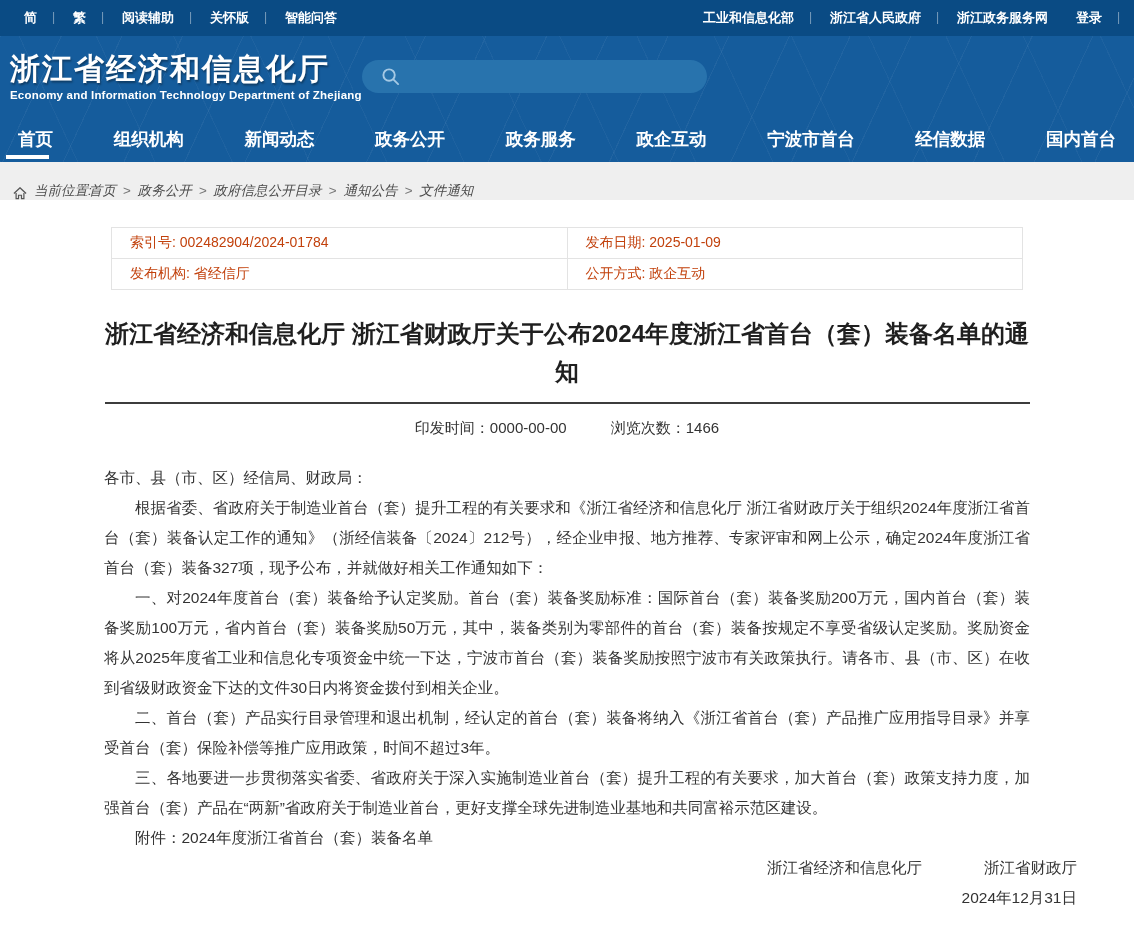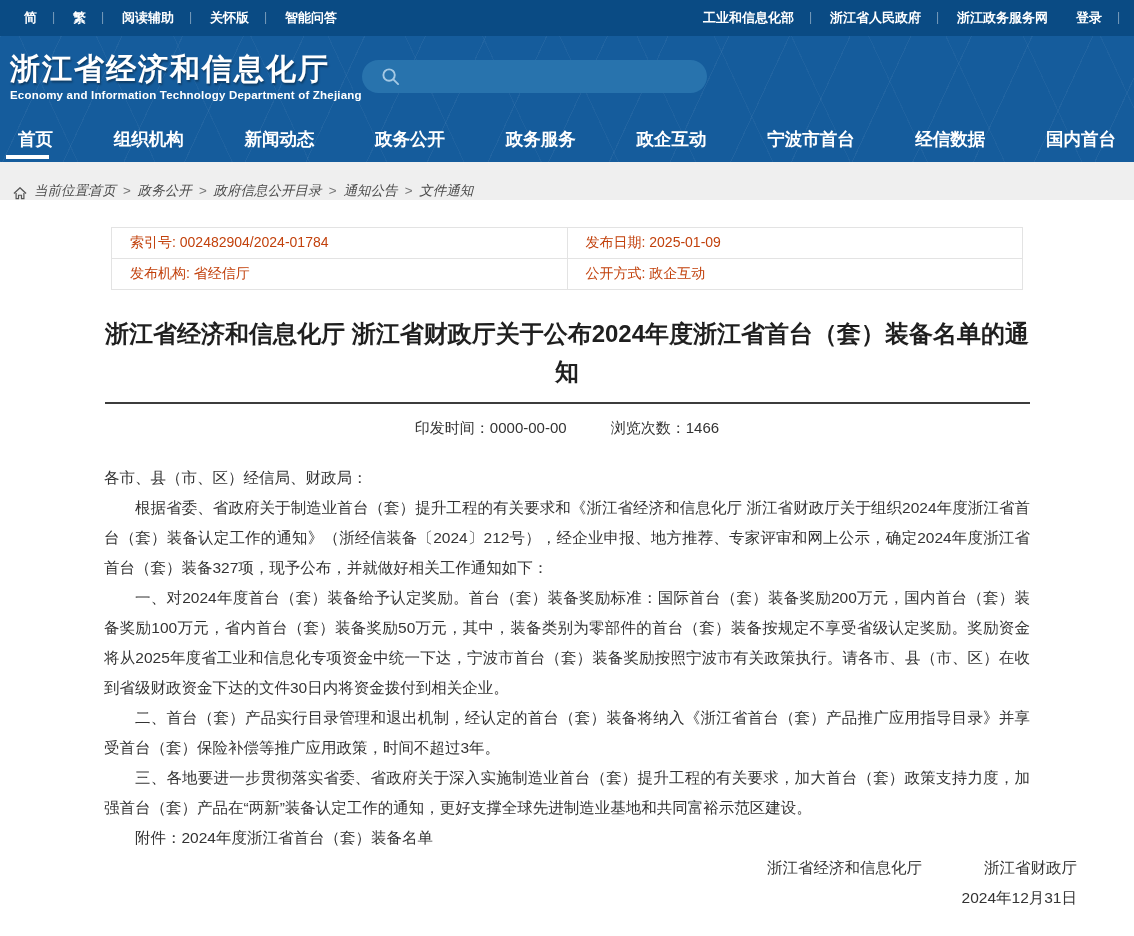--- a/index.html
+++ b/index.html
@@ -203,21 +203,21 @@
     <span class="chunk">
       <span>浏览次数：</span><span>1466</span>
     </span>
   </div>
 
   <div class="doc-body">
     <p class="no-indent">各市、县（市、区）经信局、财政局：</p>
     <p>根据省委、省政府关于制造业首台（套）提升工程的有关要求和《浙江省经济和信息化厅 浙江省财政厅关于组织2024年度浙江省首台（套）装备认定工作的通知》（浙经信装备〔2024〕212号），经企业申报、地方推荐、专家评审和网上公示，确定2024年度浙江省首台（套）装备327项，现予公布，并就做好相关工作通知如下：</p>
     <p>一、对2024年度首台（套）装备给予认定奖励。首台（套）装备奖励标准：国际首台（套）装备奖励200万元，国内首台（套）装备奖励100万元，省内首台（套）装备奖励50万元，其中，装备类别为零部件的首台（套）装备按规定不享受省级认定奖励。奖励资金将从2025年度省工业和信息化专项资金中统一下达，宁波市首台（套）装备奖励按照宁波市有关政策执行。请各市、县（市、区）在收到省级财政资金下达的文件30日内将资金拨付到相关企业。</p>
     <p>二、首台（套）产品实行目录管理和退出机制，经认定的首台（套）装备将纳入《浙江省首台（套）产品推广应用指导目录》并享受首台（套）保险补偿等推广应用政策，时间不超过3年。</p>
-    <p>三、各地要进一步贯彻落实省委、省政府关于深入实施制造业首台（套）提升工程的有关要求，加大首台（套）政策支持力度，加强首台（套）产品在“两新”装备认定工作的通知，更好支撑全球先进制造业基地和共同富裕示范区建设。</p>
+    <p>三、各地要进一步贯彻落实省委、省政府关于深入实施制造业首台（套）提升工程的有关要求，加大首台（套）政策支持力度，加强首台（套）产品在“两新”省政府关于制造业首台，更好支撑全球先进制造业基地和共同富裕示范区建设。</p>
     <p>附件：2024年度浙江省首台（套）装备名单</p>
   </div>
 
   <div class="doc-sign">
     <div>浙江省经济和信息化厅　　　　浙江省财政厅</div>
     <div>2024年12月31日</div>
   </div>
 
 </div>
 

